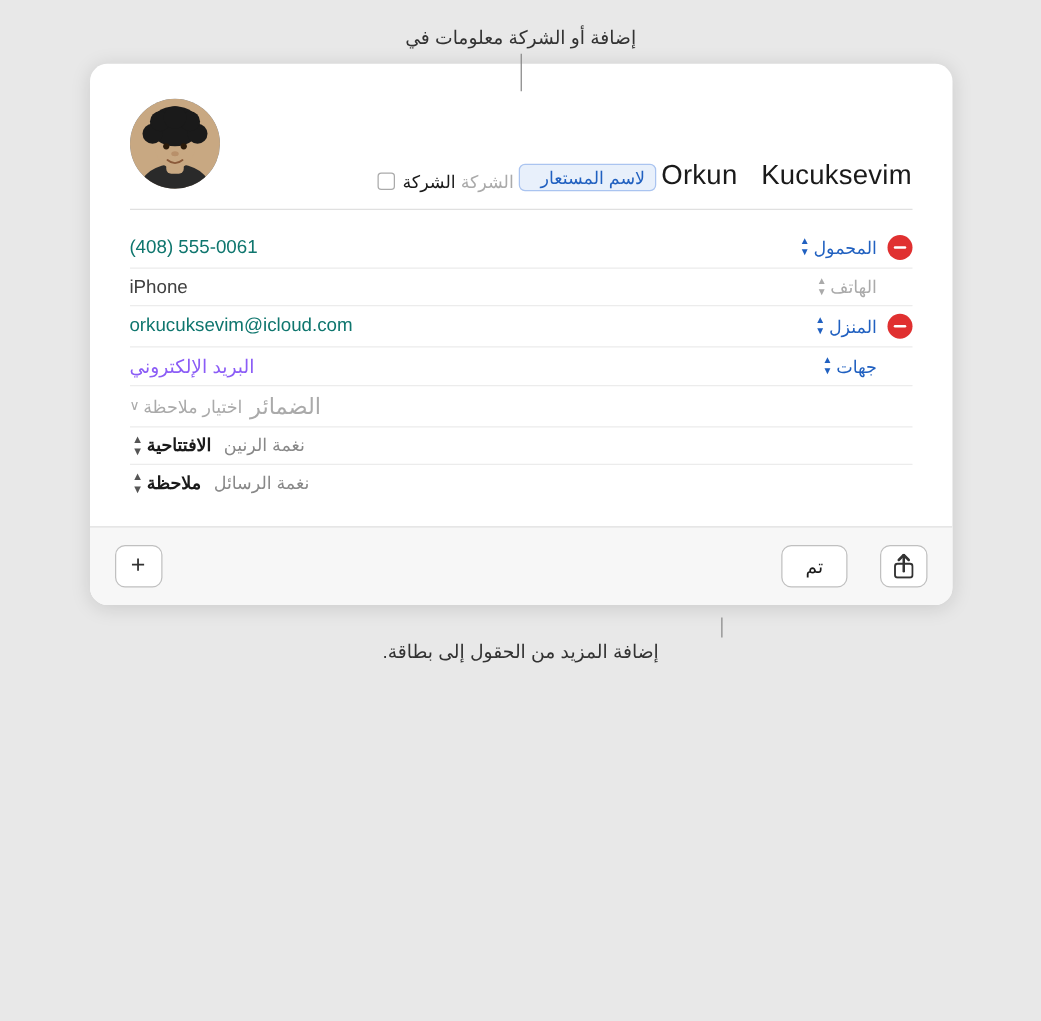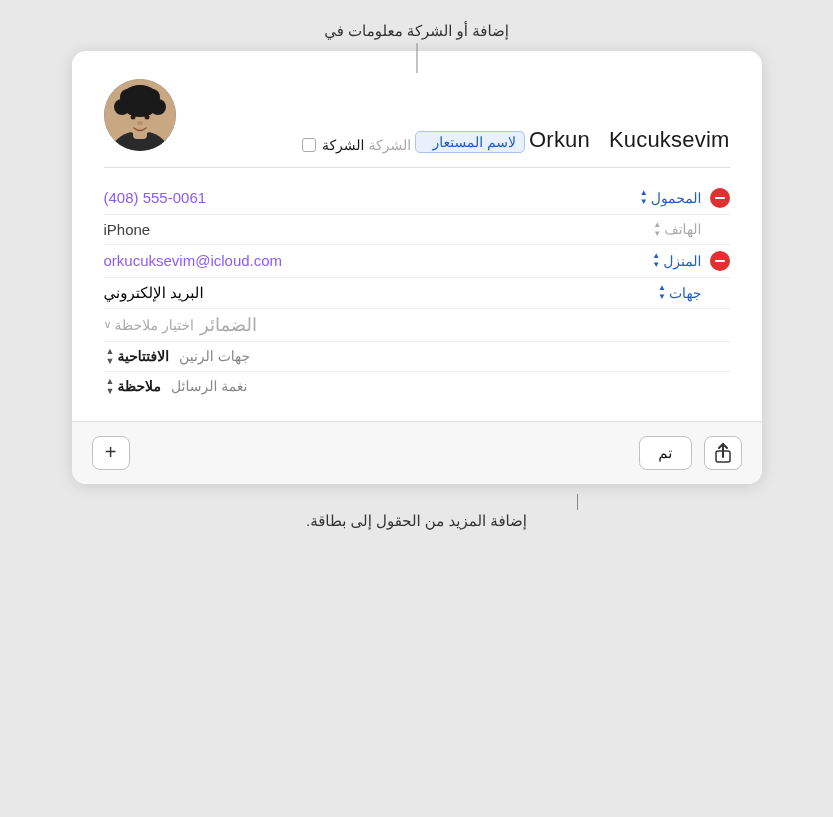--- a/index.html
+++ b/index.html
@@ -164,21 +164,21 @@
       border-bottom: 1px solid #ececec;
       gap: 0;
     }
 
     .field-row:last-child {
       border-bottom: none;
     }
 
     .field-value {
       font-size: 15px;
-      color: #8b5cf6;
+      color: #0f766e;
       text-align: left;
       flex: 1;
       direction: ltr;
     }
 
     .field-label-blue {
       font-size: 14px;
       color: #2060c0;
       text-align: right;
       margin-right: 0;
@@ -307,21 +307,21 @@
       align-items: center;
       justify-content: space-between;
       padding: 14px 20px;
       background: #f7f7f7;
       border-top: 1px solid #e0e0e0;
     }
 
     .toolbar-left {
       display: flex;
       flex-direction: row;
-      gap: 12px;
+      gap: 26px;
     }
 
     .toolbar-btn {
       background: #fff;
       border: 1px solid #c0c0c0;
       border-radius: 8px;
       padding: 6px 18px;
       font-size: 15px;
       cursor: pointer;
       color: #1a1a1a;
@@ -473,33 +473,33 @@
 
         <div class="field-row">
           <div style="width:28px; flex-shrink:0;"></div>
           <div class="field-label-blue">
             <span>جهات</span>
             <div class="stepper-icon">
               <span>▲</span>
               <span>▼</span>
             </div>
           </div>
-          <div class="field-value" style="color:#000000;">البريد الإلكتروني</div>
+          <div class="field-value" style="color:#8b5cf6;">البريد الإلكتروني</div>
         </div>
 
         <div class="pronouns-row">
           <div class="pronouns-label">الضمائر</div>
           <div class="pronouns-select">
             <span>اختيار ملاحظة</span>
             <span class="chevron">∨</span>
           </div>
         </div>
 
         <div class="tone-row">
-          <div class="tone-label-gray">جهات الرنين</div>
+          <div class="tone-label-gray">نغمة الرنين</div>
           <div class="tone-value-blue">
             <span>الافتتاحية</span>
             <div class="stepper-icon tone-stepper">
               <span style="font-size:9px; color:#555;">▲</span>
               <span style="font-size:9px; color:#555;">▼</span>
             </div>
           </div>
         </div>
 
         <div class="tone-row" style="border-bottom:none;">

